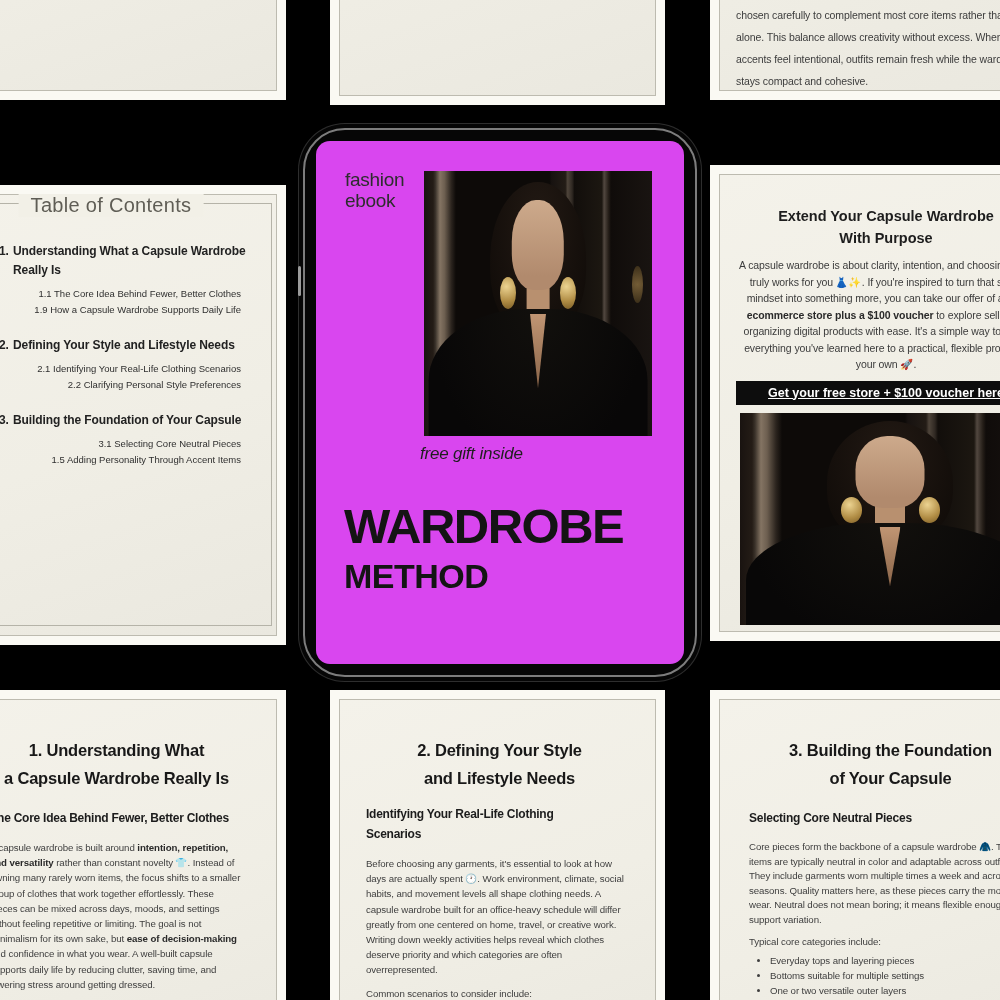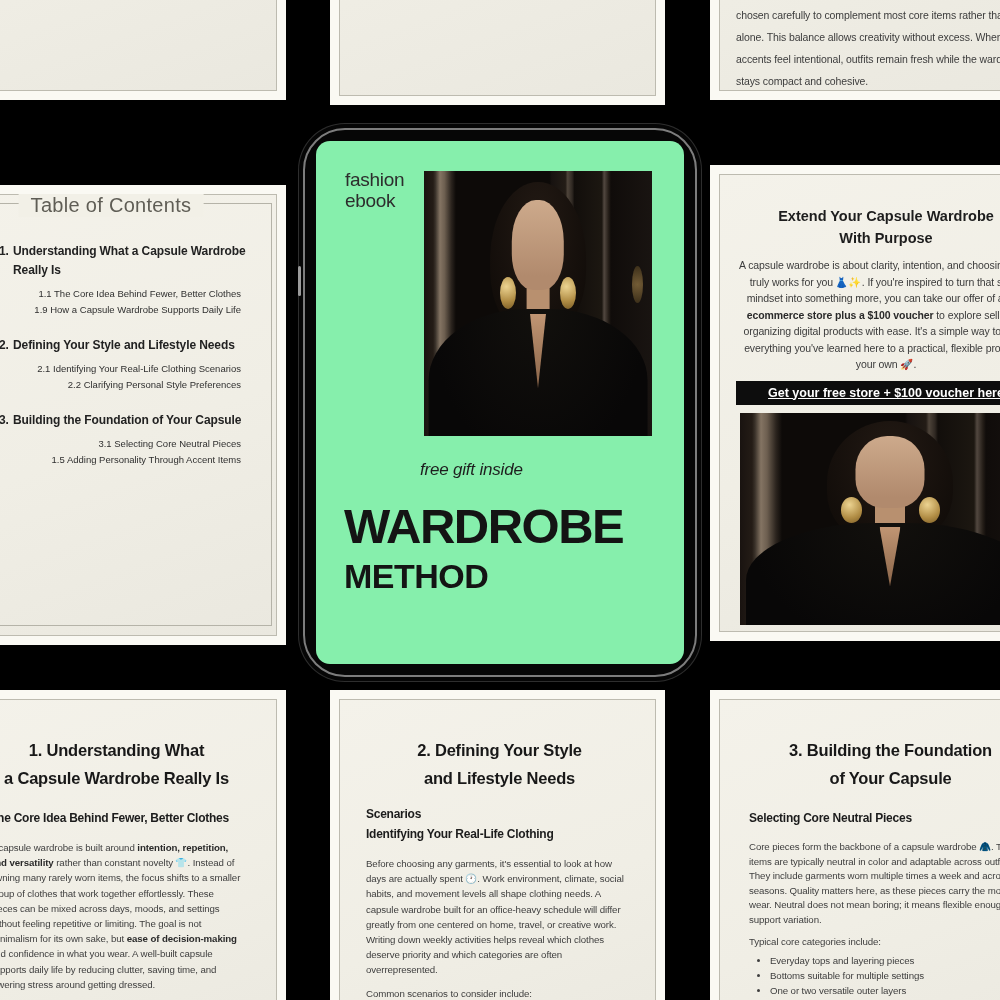--- a/index.html
+++ b/index.html
@@ -47,27 +47,27 @@
   .toc-subs { margin-top:6px; padding-left:13px; }
   .toc-sub { font-size:9.5px; line-height:16px; color:#2f2f2f; white-space:nowrap;text-align:right; }
 
   
   .tablet { position:absolute; left:299px; top:124px; width:402px; height:557px;
     background:#060606; border-radius:46px; box-shadow:0 0 0 1px #2e2e2e; }
   .tablet-ring { position:absolute; inset:4px; border:2px solid #939393;
     border-radius:42px; opacity:.85; }
   .tablet-btn { position:absolute; left:-1px; top:142px; width:3px; height:30px;
     background:#9b9b9b; border-radius:2px; }
-  .tablet-screen { position:absolute; inset:17px; background:#86efac;
+  .tablet-screen { position:absolute; inset:17px; background:#d946ef;
     border-radius:14px; overflow:hidden; }
   .brand { position:absolute; left:29px; top:28px; font-size:19px; line-height:21px;
     color:#2d2d2d; letter-spacing:-0.3px; }
   .cover-photo { position:absolute; left:108px; top:30px; width:228px; height:265px; }
   .tagline { position:absolute; left:104px; top:303px; font-style:italic;
-    font-size:17px; color:#1e1e1e; letter-spacing:-0.2px;margin-top:16px; }
+    font-size:17px; color:#1e1e1e; letter-spacing:-0.2px; }
   .cover-title { position:absolute; left:28px; top:358px; font-weight:bold; color:#141414; }
   .ct-big { font-size:49px; line-height:55px; letter-spacing:-1.5px; white-space:nowrap; }
   .ct-small { font-size:34px; line-height:40px; letter-spacing:-0.5px; margin-top:2px; white-space:nowrap; }
 
   
   .photo-scene { position:relative; overflow:hidden;
     background:linear-gradient(90deg,
       #191310 0%, #241c16 4%, #3a322a 5%, #847463 7%, #6d5f50 9%, #2b241e 12%,
       #0d0a08 14%, #0d0a08 55%, #171210 56%, #231c16 62%, #4e443a 63%, #2f2822 65%,
       #120e0b 66%, #1c1711 78%, #524840 79%, #241d17 81%, #100c0a 82%, #191411 100%); }
@@ -253,22 +253,22 @@
   </div>
 
   <div class="page" id="pg-ch2">
     <div class="page-inner">
       <div class="ch-content">
         <div class="ch-title">
           <div>2. Defining Your Style</div>
           <div>and Lifestyle Needs</div>
         </div>
         <div class="ch-sub">
+          <div>Identifying Your Real-Life Clothing</div>
           <div>Scenarios</div>
-          <div>Identifying Your Real-Life Clothing</div>
         </div>
         <div class="ch-body">Before choosing any garments, it's essential to look at how days are actually spent 🕐. Work environment, climate, social habits, and movement levels all shape clothing needs. A capsule wardrobe built for an office-heavy schedule will differ greatly from one centered on home, travel, or creative work. Writing down weekly activities helps reveal which clothes deserve priority and which categories are often overrepresented.</div>
         <div class="ch-listintro">Common scenarios to consider include:</div>
 
       </div>
     </div>
   </div>
 
   <div class="page" id="pg-ch3">
     <div class="page-inner">

